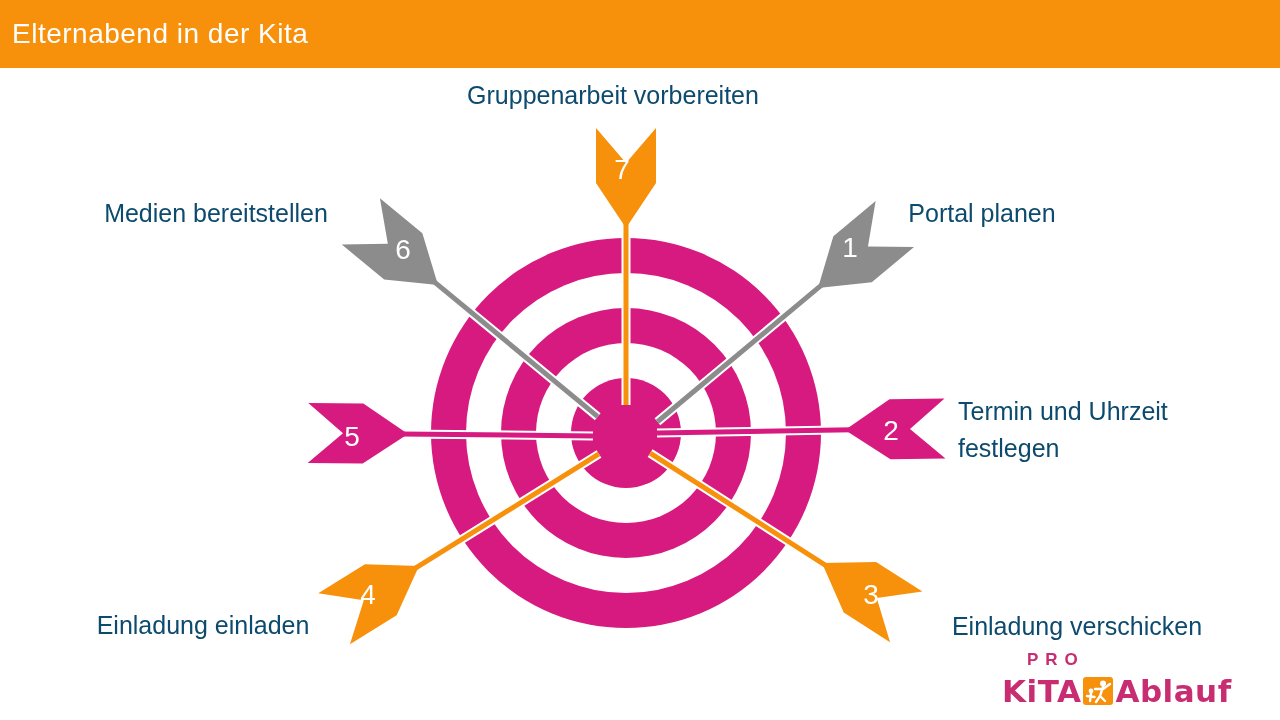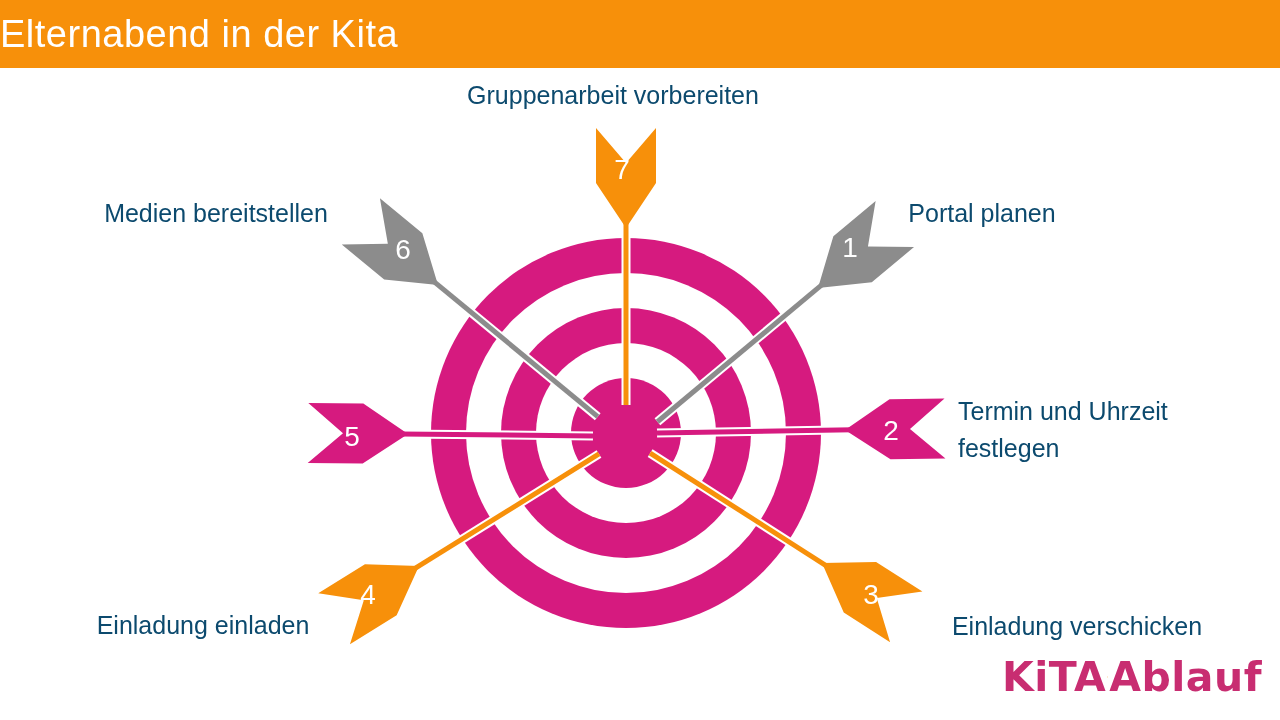--- a/index.html
+++ b/index.html
@@ -7,21 +7,21 @@
   body { font-family: "Liberation Sans", sans-serif; position: relative; }
 
   .slide { position: relative; width: 1280px; height: 720px; background: #ffffff; }
 
   
   .header {
     position: absolute; left: 0; top: 0; width: 1280px; height: 68px;
     background: #F7900A; display: flex; align-items: center;
   }
   .header .title {
-    color: #ffffff; font-size: 38px; font-weight: 400; 
+    color: #ffffff; font-size: 28px; font-weight: 400; padding-left: 12px;
     letter-spacing: 0.5px; white-space: nowrap;
   }
 
   
   svg.diagram { position: absolute; left: 0; top: 0; width: 1280px; height: 720px; }
   .ring-pink  { fill: #D61A7F; }
   .ring-white { fill: #ffffff; }
   .arrow .outline { stroke: #ffffff; stroke-width: 9; stroke-linecap: butt; }
   .arrow .shaft   { stroke-width: 5;  stroke-linecap: butt; }
   .arrow.orange .shaft { stroke: #F7900A; }
@@ -46,21 +46,21 @@
   .lbl.wrap { white-space: normal; }
 
   
   .logo { position: absolute; left: 1002px; top: 650px; width: 260px; }
   .logo .pro {
     display: block; margin-left: 25px; color: #C82D71; font-size: 17px;
     font-weight: 700; letter-spacing: 7px;
   }
   .logo .brand { display: flex; align-items: center; margin-top: 3px; }
   .logo .brand .word {
-    color: #C82D71; font-size: 41px; font-weight: 700; letter-spacing: 0.5px;
+    color: #C82D71; font-size: 31px; font-weight: 700; letter-spacing: 0.5px;
     font-family: "DejaVu Sans", sans-serif;
   }
   .logo .brand .mark { margin: 0 1px; display: block; }
 </style>
 </head>
 <body>
 
 <div class="slide">
 
   <div class="header">
@@ -129,20 +129,21 @@
   <div class="num" style="left:622px; top:170px;">7</div>
 
   <div class="lbl centered" style="left:982px;  top:213px;">Portal planen</div>
   <div class="lbl wrap" style="left:958px;  top:393px; width:265px;">Termin und Uhrzeit festlegen</div>
   <div class="lbl centered" style="left:1077px; top:626px;">Einladung verschicken</div>
   <div class="lbl centered" style="left:203px;  top:625px;">Einladung einladen</div>
   <div class="lbl centered" style="left:216px;  top:213px;">Medien bereitstellen</div>
   <div class="lbl centered" style="left:613px;  top:95px;">Gruppenarbeit vorbereiten</div>
 
   <div class="logo">
+    <span class="pro">PRO</span>
     <div class="brand">
       <span class="word">KiTA</span>
       <svg class="mark" width="32" height="30" viewBox="0 0 32 30">
         <rect x="1" y="1" width="30" height="28" rx="3" fill="#F7900A"></rect>
         <g stroke="#ffffff" stroke-width="2.4" stroke-linecap="round" fill="none">
           <circle cx="21" cy="7.5" r="3" fill="#ffffff" stroke="none"></circle>
           <path d="M21 11 L18 20 M18 20 L14 26 M18 20 L23 25 M13 13 L21 13 L28 8"></path>
           <circle cx="9" cy="15" r="2.4" fill="#ffffff" stroke="none"></circle>
           <path d="M9 17.5 L8 25 M5 20 L12.5 21"></path>
         </g>

